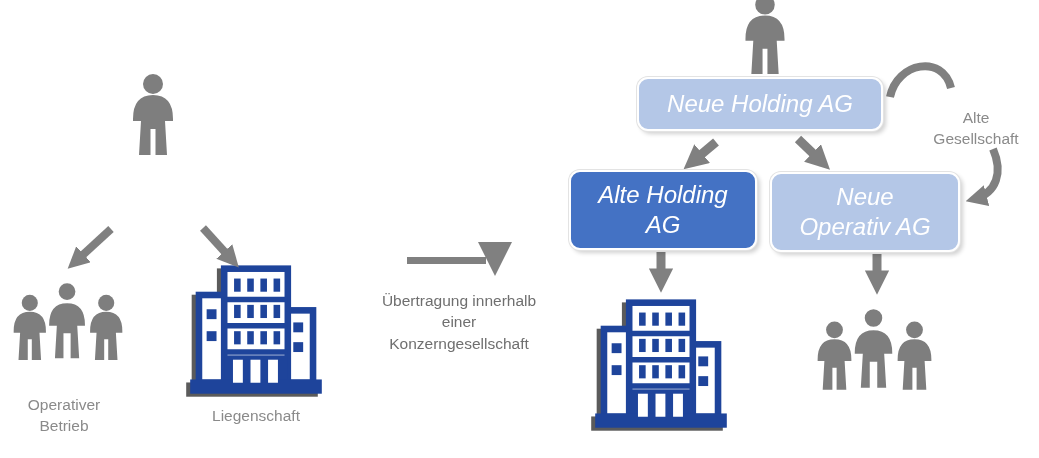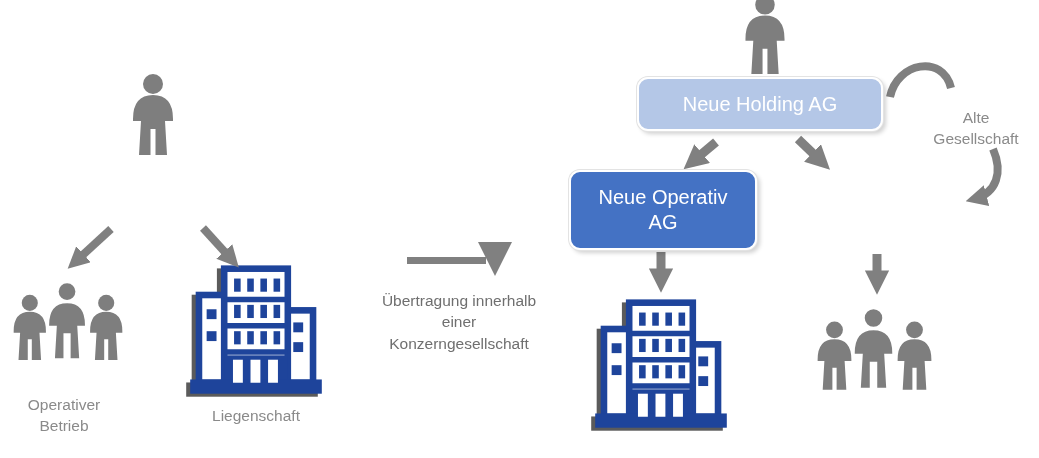--- a/index.html
+++ b/index.html
@@ -16,23 +16,24 @@
   .box {
     position: absolute;
     display: flex;
     align-items: center;
     justify-content: center;
     text-align: center;
     border-radius: 11px;
     border: 2px solid #ffffff;
     box-shadow: 0 0 0 1px #e3e3e3, 3px 3px 4px rgba(0,0,0,0.18);
     color: var(--box-text, #fff);
-    font-size: 20px;
+    font-size: 24px;
     line-height: 1.25;
     box-sizing: border-box;
+    font-style: italic;
   }
   .box-dark  { background: var(--accent-blue, #4472C4); }
   .box-light { background: var(--light-blue, #B4C7E7); }
 
   .lbl {
     position: absolute;
     text-align: center;
     color: var(--label-gray, #8a8a8a);
     font-size: 15.5px;
     line-height: 1.35;
@@ -169,23 +170,26 @@
       <polygon points="478,242 512,242 495,276"></polygon>
     </g>
   </svg>
 
 
   <div class="box box-light" style="left:637px; top:77px; width:246px; height:54px">
     <span>Neue Holding AG</span>
   </div>
 
   <div class="box box-dark" style="left:569px; top:170px; width:188px; height:80px">
-    <span style="max-width:140px">Neue Operativ AG</span>
+    <span style="max-width:140px">Alte Holding AG</span>
   </div>
 
+  <div class="box box-light" style="left:770px; top:172px; width:190px; height:80px">
+    <span style="max-width:150px">Neue Operativ AG</span>
+  </div>
 
   <div class="lbl" style="left:184px; top:406px; width:144px">Liegenschaft</div>
 
   <div class="lbl" style="left:6px; top:395px; width:116px">Operativer Betrieb</div>
 
   <div class="caption" style="left:371px; top:290px; width:176px">Übertragung innerhalb einer Konzerngesellschaft</div>
 
   <div class="lbl" style="left:927px; top:108px; width:98px">Alte Gesellschaft</div>
 
 </div>

